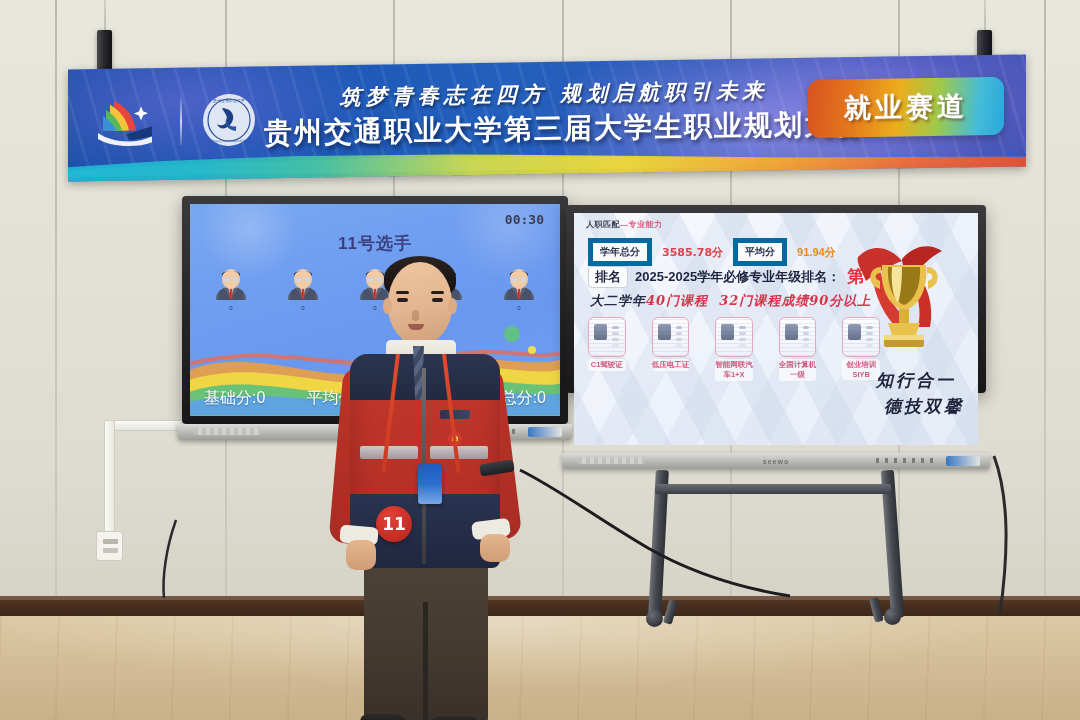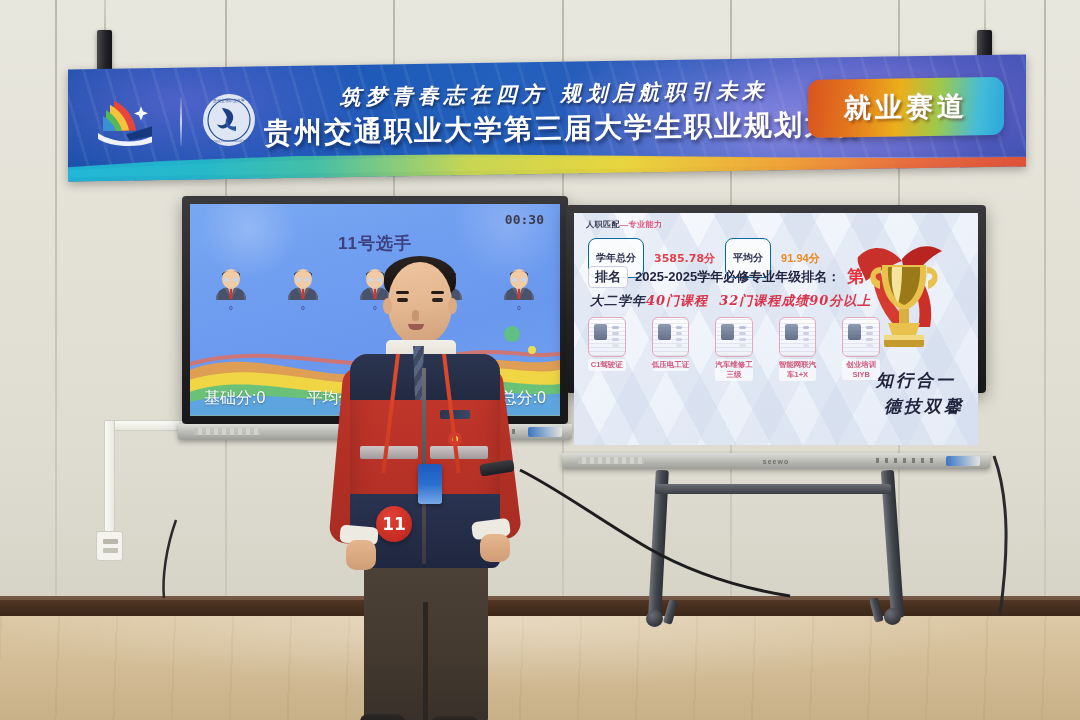--- a/index.html
+++ b/index.html
@@ -188,22 +188,22 @@
       repeating-linear-gradient(-62deg, rgba(205,216,234,.30) 0 30px, rgba(240,244,252,0) 30px 62px),
       linear-gradient(150deg,#f7f9fd 0%, #eef2fa 50%, #e6ecf7 100%);
   }
   .rs-head {
     position:absolute; left:12px; top:6px; font-size:8px; font-weight:700; letter-spacing:.5px;
   }
   .rs-head .dark { color:#3a3a52; }
   .rs-head .pink { color:#e0557e; }
   .rs-row1 { position:absolute; left:14px; top:25px; display:flex; align-items:center; gap:10px; }
   .pill {
-    border:1px solid #0369a1; background:rgba(255,255,255,.8);
-    border-radius:8px; padding:12px 7px; font-size:10px; color:#2f3450; font-weight:700;
+    border:5px solid #0369a1; background:rgba(255,255,255,.8);
+    border-radius:0; padding:2px 7px; font-size:10px; color:#2f3450; font-weight:700;
   }
   .val-red { color:#e0404a; font-size:11px; font-weight:700; font-family:"DejaVu Sans", sans-serif; }
   .val-orange { color:#e88a22; font-size:11px; font-weight:700; }
   .rs-row2 { position:absolute; left:14px; top:52px; display:flex; align-items:center; gap:7px;text-align:center; }
   .rank-label {
     border:1px solid #c9cfe0; background:rgba(255,255,255,.85);
     border-radius:4px; padding:1px 6px; font-size:13px; color:#22263f; font-weight:700;
   }
   .rank-text { font-size:13px; color:#1f2340; font-weight:700; }
   .rank-first { font-size:17px; color:#e8313c; font-weight:700; letter-spacing:1px; }
@@ -571,25 +571,25 @@
         <div class="cert">
           <div class="cert-img"></div>
           <div class="cert-label">C1驾驶证</div>
         </div>
         <div class="cert">
           <div class="cert-img"></div>
           <div class="cert-label">低压电工证</div>
         </div>
         <div class="cert">
           <div class="cert-img"></div>
-          <div class="cert-label">汽车维修工三级</div>
+          <div class="cert-label">智能网联汽车1+X</div>
         </div>
         <div class="cert">
           <div class="cert-img"></div>
-          <div class="cert-label">智能网联汽车1+X</div>
+          <div class="cert-label">全国计算机一级</div>
         </div>
         <div class="cert">
           <div class="cert-img"></div>
           <div class="cert-label">创业培训SIYB</div>
         </div>
       </div>
 
       <svg class="trophy" viewBox="0 0 104 130">
         <path d="M6 26 C22 10 40 18 50 30 C40 34 26 40 14 50 C10 40 4 32 6 26 Z" fill="#c8302c"></path>
         <path d="M50 28 C62 14 78 12 90 20 C78 26 66 38 58 50 C54 42 50 34 50 28 Z" fill="#b8241f"></path>

